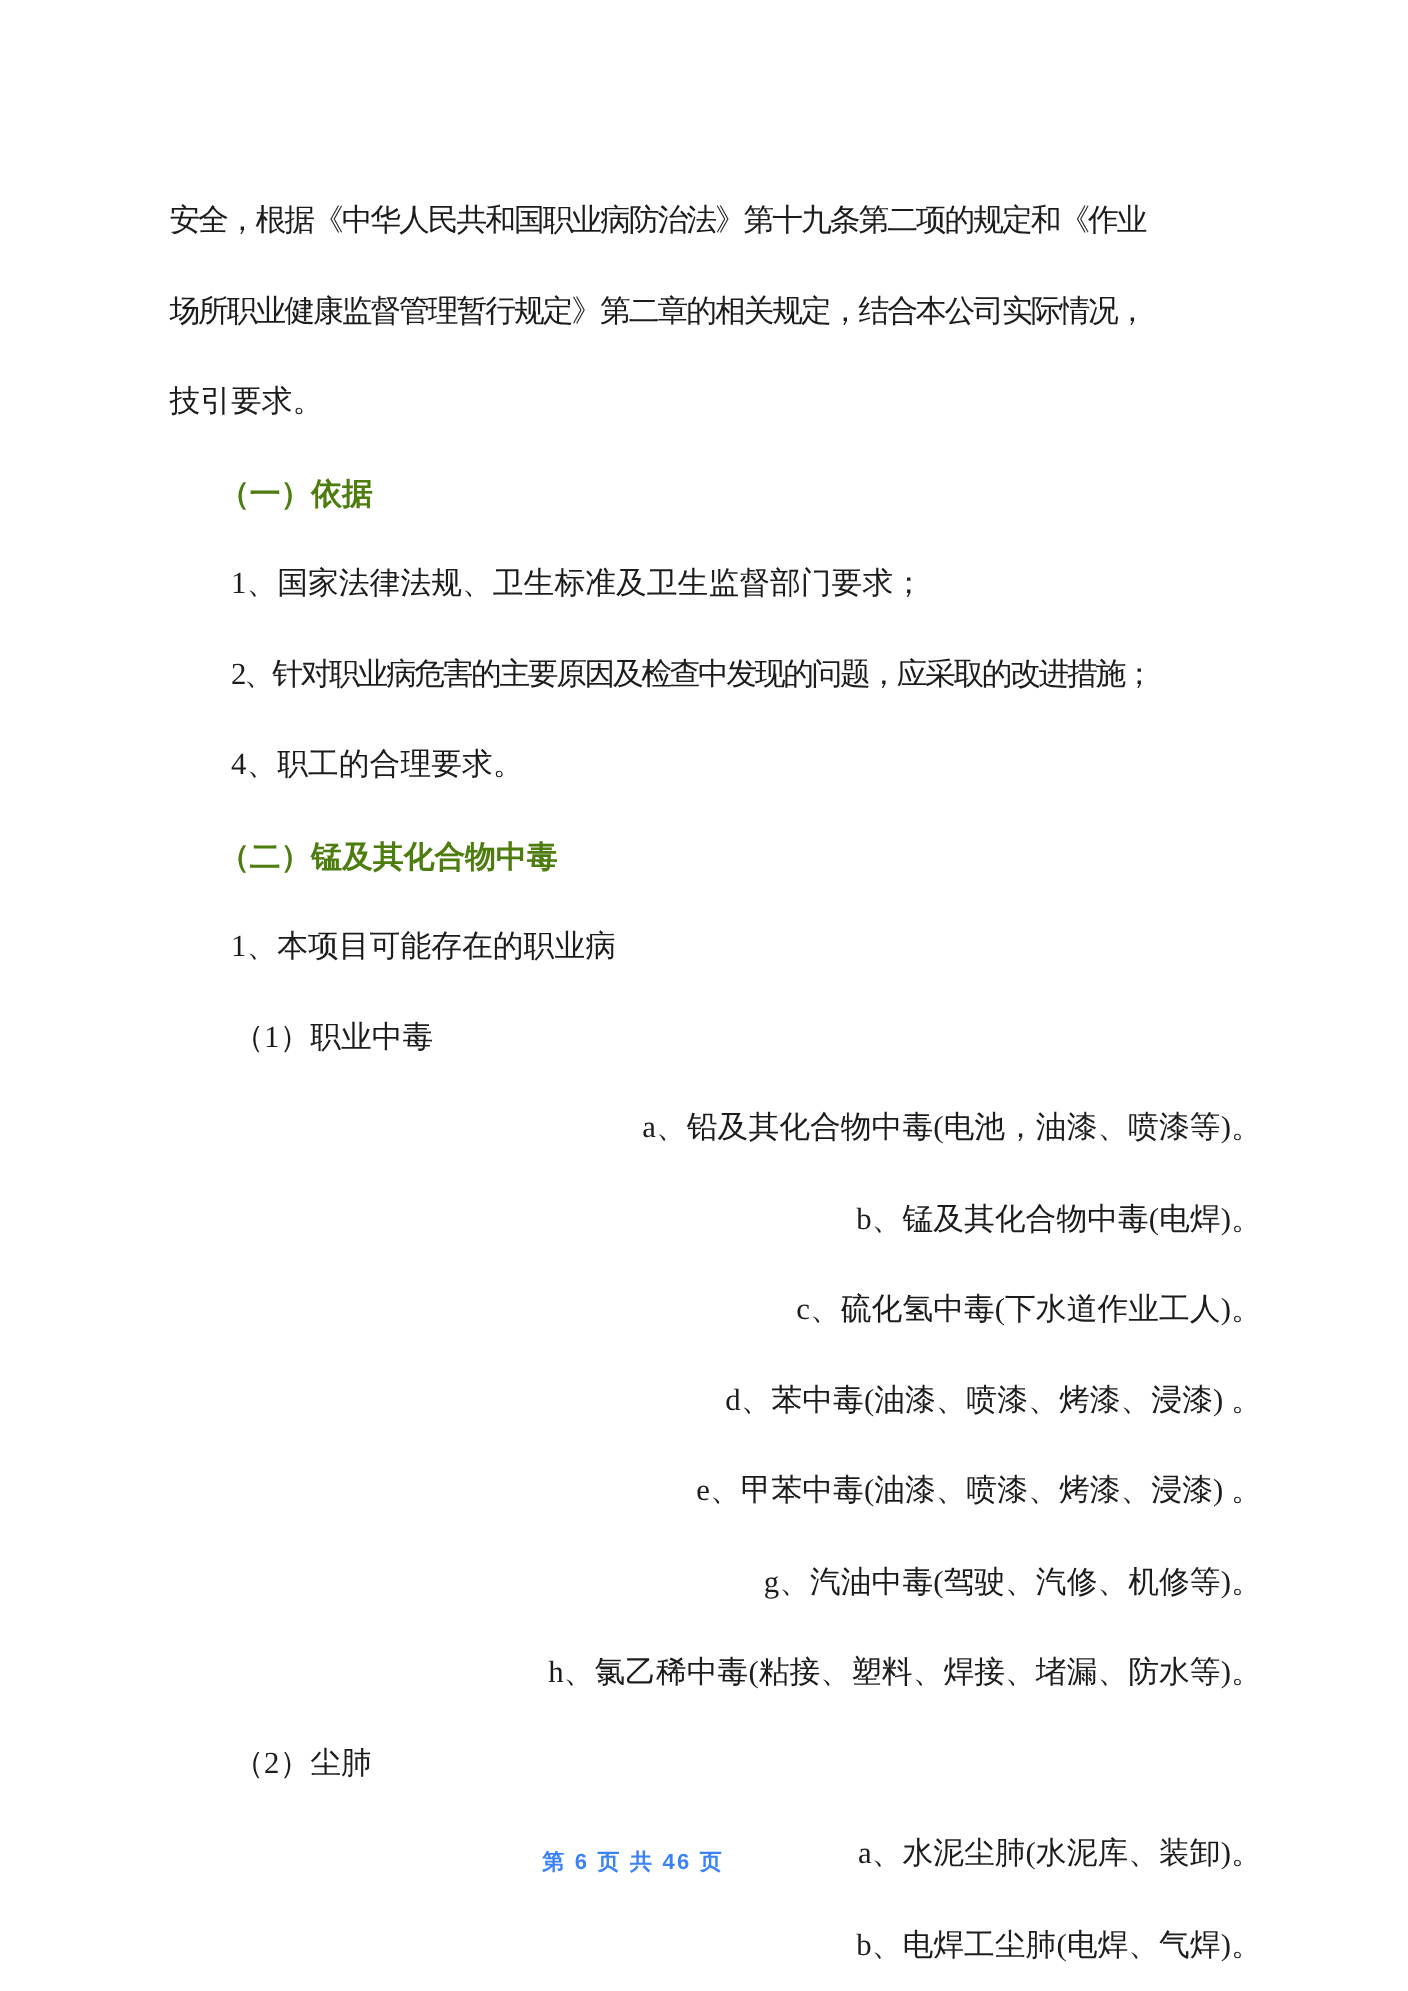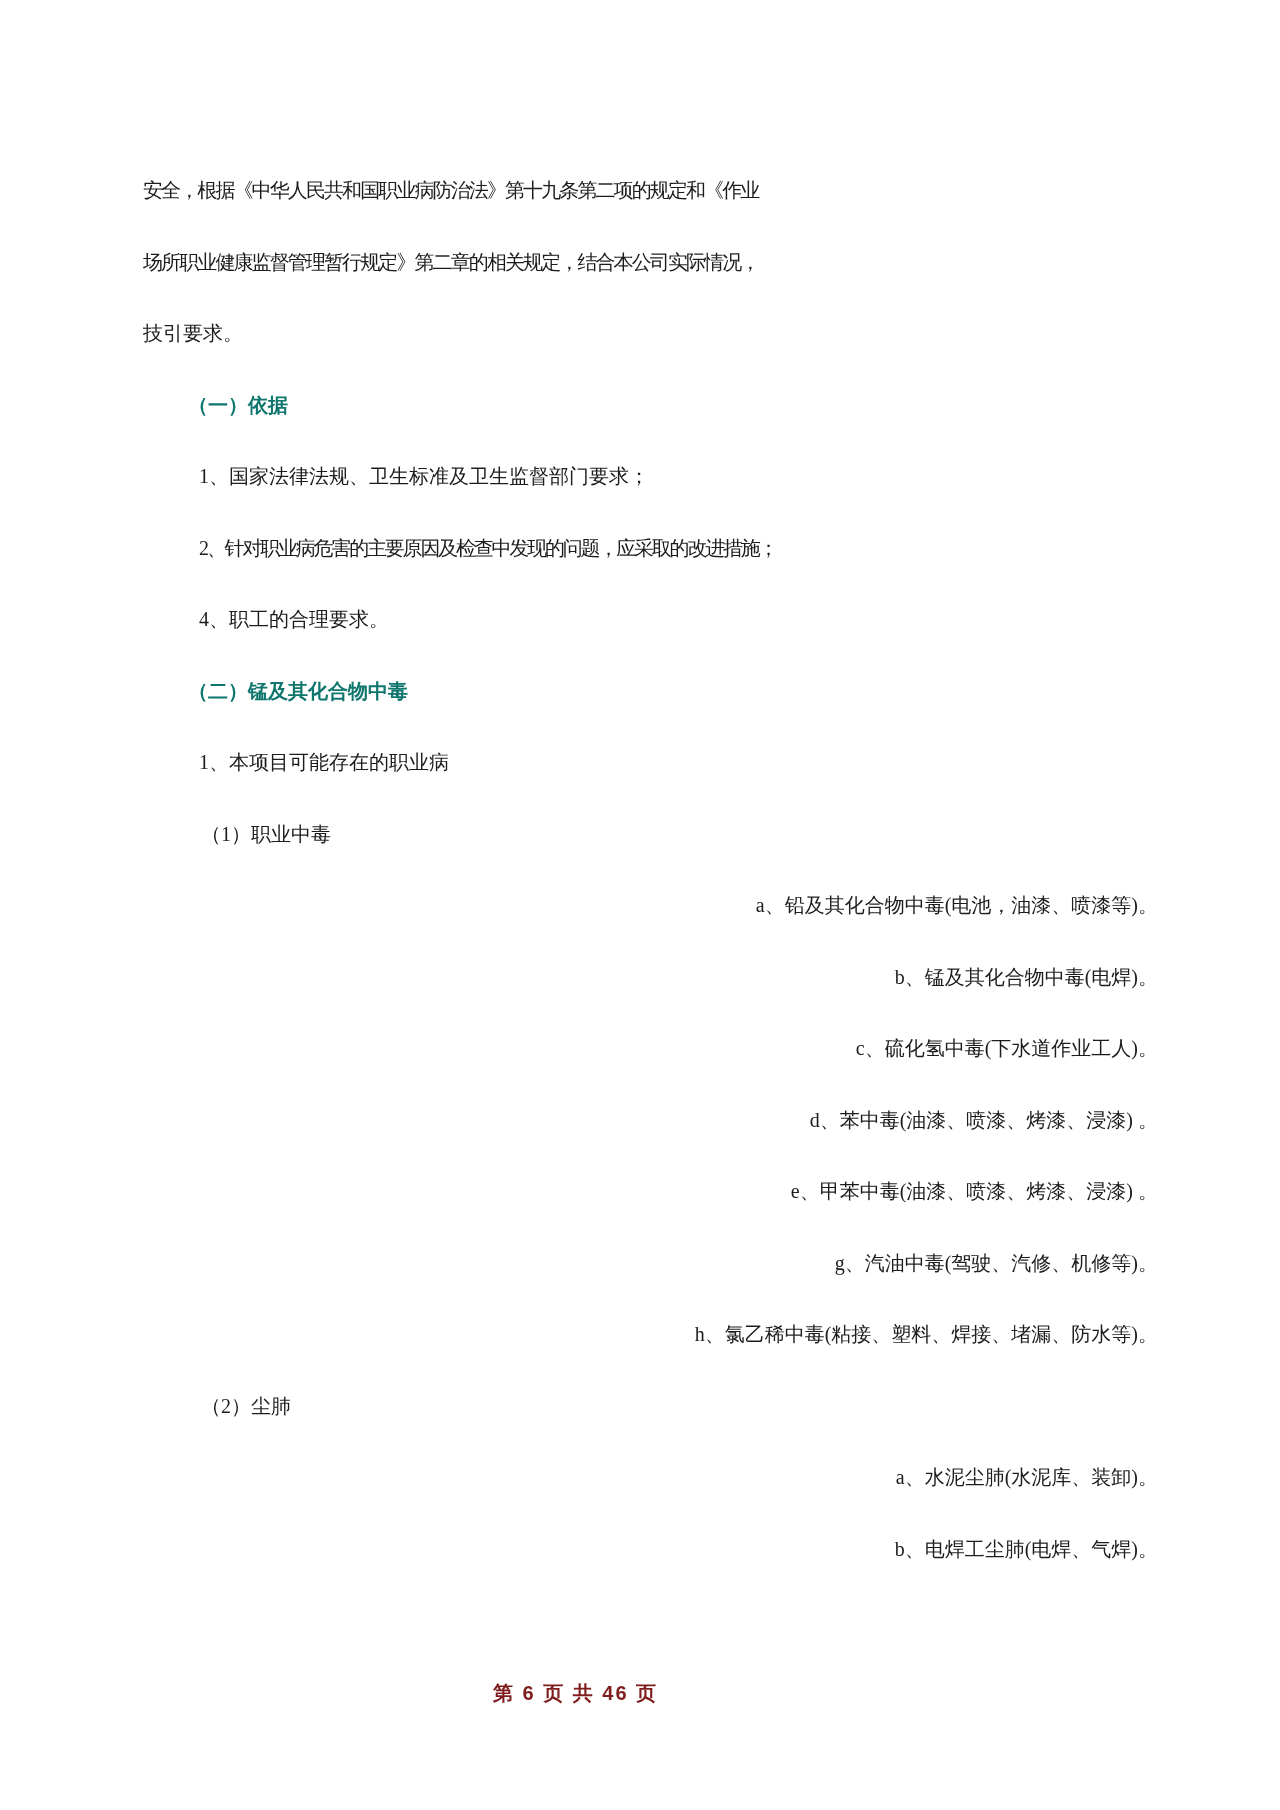--- a/index.html
+++ b/index.html
@@ -16,56 +16,56 @@
     font-family: "Liberation Serif", "DejaVu Serif", serif;
     color: #1c1c1c;
   }
   .content {
     position: absolute;
     left: 138px;
     top: 152px;
     width: 1025px;
   }
   .ln {
-    margin: 5px;
-    font-size: 20px;
+    margin: 16px;
+    font-size: 28px;
     line-height: 66.5px;
     white-space: nowrap;
     letter-spacing: 0;
   }
   
   .just {
     letter-spacing: -1.9px;
   }
   
   .wide {
     letter-spacing: -2.2px;
   }
   .num    { text-indent: 56px; }
   .letter { text-indent: 46px; text-align: right; }
   .paren  { text-indent: 58px; }
   .head {
     text-indent: 45px;
     font-family: Liberation Sans, sans-serif;
     font-weight: bold;
-    color: #0f766e;
+    color: #4d7c0f;
   }
   .footer {
     position: absolute;
     left: 138px;
     top: 1678px;
     width: 1025px;
     padding-right: 150px;
     box-sizing: border-box;
     text-align: center;
     font-family: "Liberation Sans", "DejaVu Sans", sans-serif;
     font-weight: bold;
     font-size: 20px;
     line-height: 30px;
-    color: #7f1d1d;
+    color: #3b82f6;
     letter-spacing: 2px;
   }
 </style>
 </head>
 <body>
 
 <div class="page">
   <div class="content">
     <p class="ln just">安全，根据《中华人民共和国职业病防治法》第十九条第二项的规定和《作业</p>
     <p class="ln just">场所职业健康监督管理暂行规定》第二章的相关规定，结合本公司实际情况，</p>

